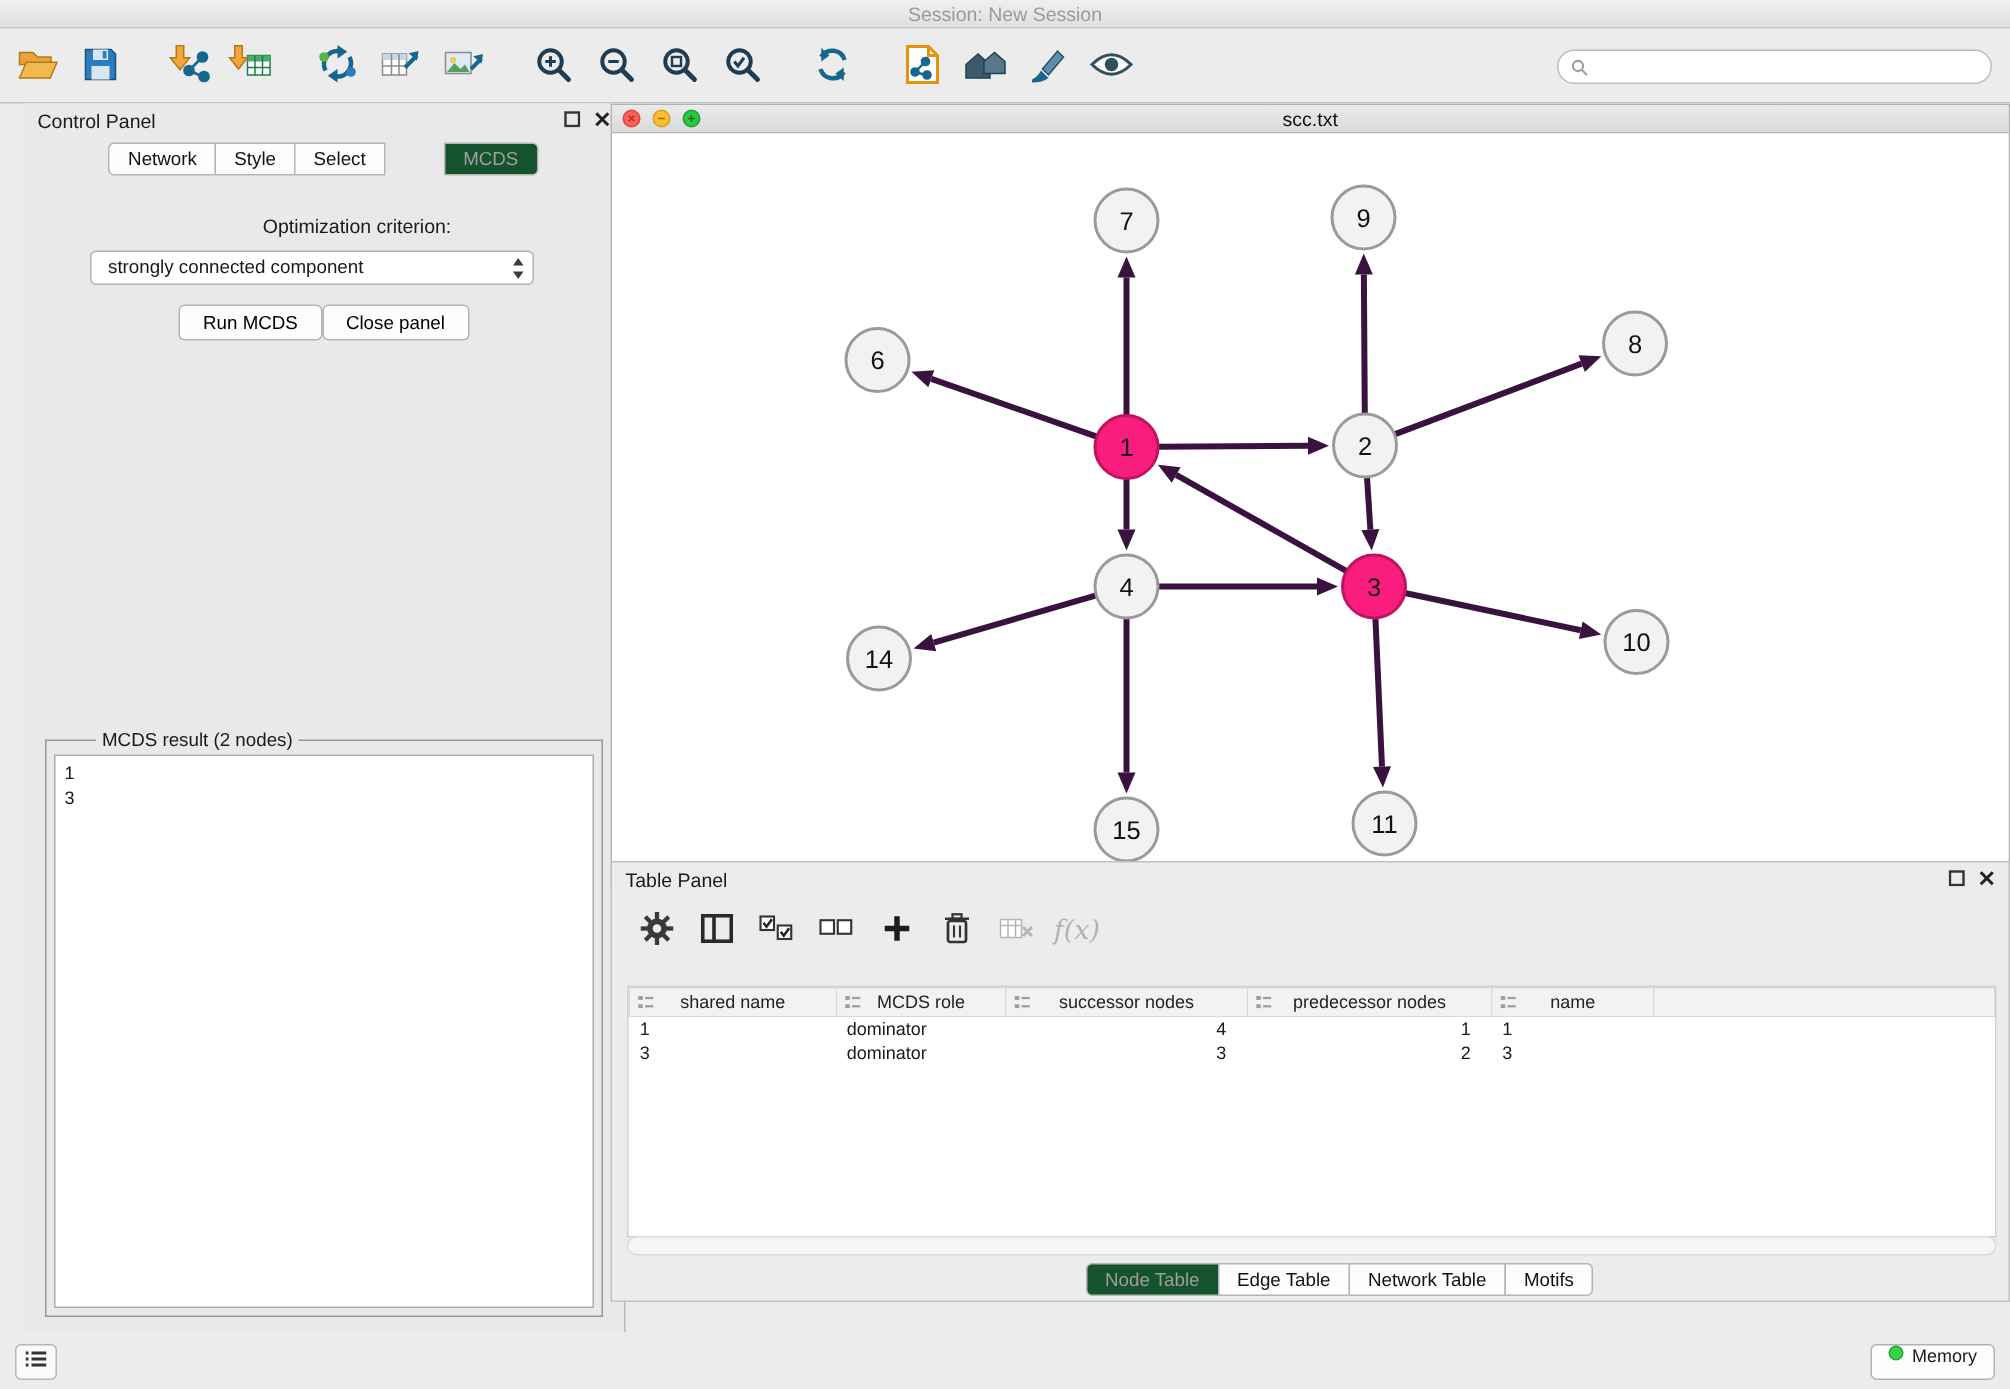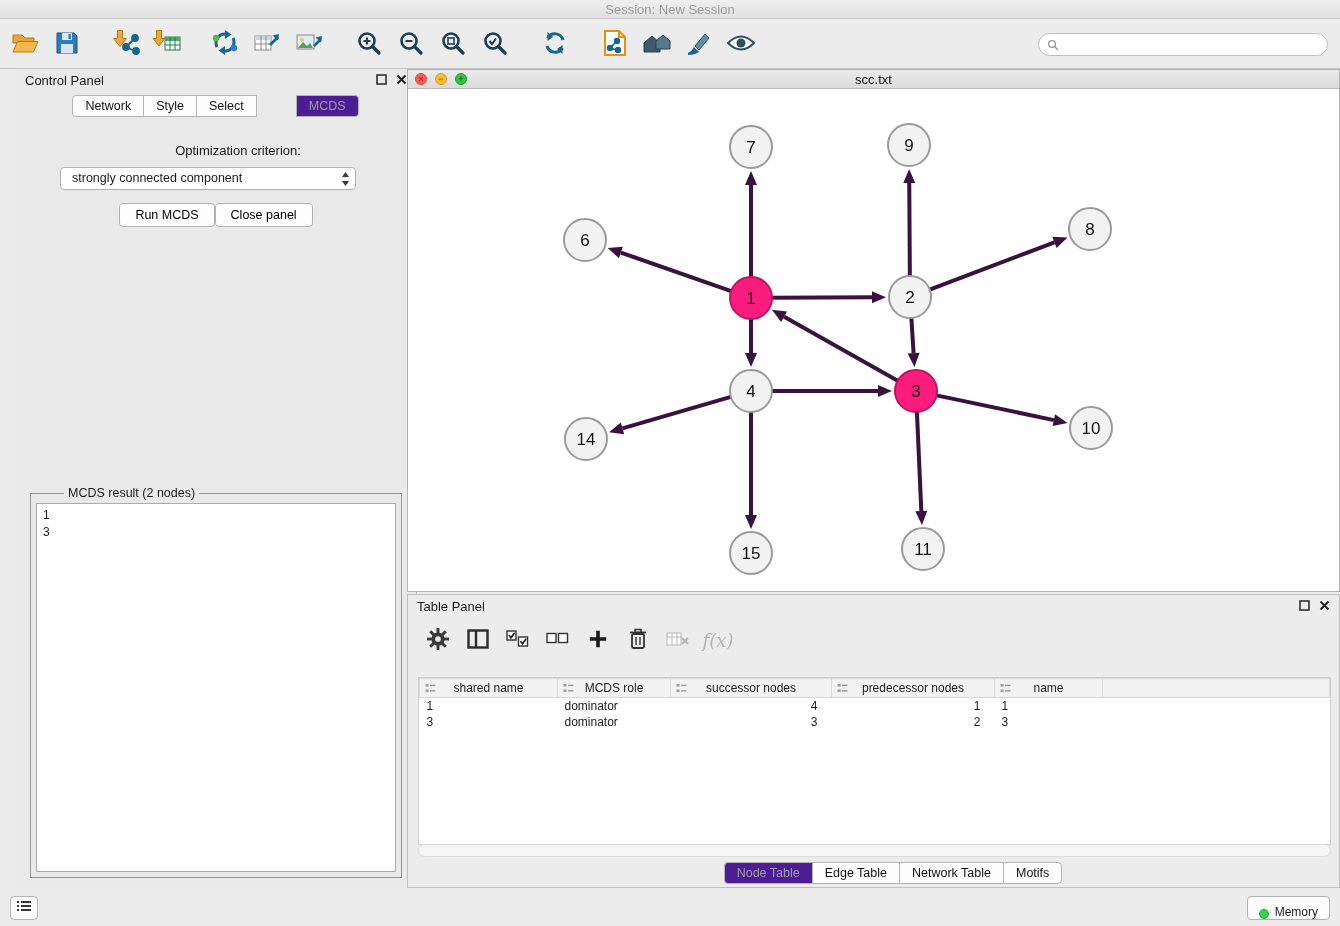--- a/index.html
+++ b/index.html
@@ -25,21 +25,21 @@
   
   .control-panel { position:absolute; left:16px; top:69px; width:401px; height:819px;
     background:#e9e9e9; border-right:1px solid #b9b9b9; }
   .panel-header { height:23px; display:flex; align-items:center; padding:0 9px; font-size:13px; }
   .win-btns { margin-left:auto; display:flex; gap:9px; align-items:center; }
   .seg-tabs { display:flex; justify-content:center; margin-top:3px; }
   .seg-tab { border:1px solid #b4b4b4; background:#fdfdfd; padding:3px 12px;
     font-size:12.5px; margin-left:-1px; color:#111; white-space:nowrap; cursor:default; }
   .seg-tab:first-child { border-radius:4px 0 0 4px; }
   .seg-tab:last-child { border-radius:0 4px 4px 0; }
-  .seg-tab.active { background:#4c1d95; color:#9e9e9e;margin-left:39px; }
+  .seg-tab.active { background:#14532d; color:#9e9e9e;margin-left:39px; }
   .opt-label { text-align:center; margin-top:26px; font-size:13px;padding-left:44px; }
   .dropdown { position:relative; margin:9px 60px 0 44px; height:23px; background:#fff;
     border:1px solid #b2b2b2; border-radius:4px; font-size:12.5px; line-height:21px;
     padding-left:11px; }
   .dd-arrows { position:absolute; right:5px; top:3px; }
   .cp-buttons { display:flex; justify-content:center; margin-top:13px; }
   .cp-btn { background:#fdfdfd; border:1px solid #b2b2b2; border-radius:4px;
     font-size:12.5px; padding:4px 15px; font-family:"Liberation Sans", sans-serif; }
   .result-group { position:absolute; left:14px; top:424px; width:372px; height:385px;
     border:1px solid #979797; }
@@ -56,21 +56,21 @@
     font-size:13px; line-height:19px; color:#111; }
   .traffic { position:absolute; left:7px; top:3px; display:flex; gap:8px; }
   .tl { width:12px; height:12px; border-radius:50%; font-size:9px; font-weight:bold;
     line-height:11px; text-align:center; color:rgba(60,30,0,.55); }
   .tl.red { background:#ff5f57; border:1px solid #e0443e; }
   .tl.yellow { background:#febc2e; border:1px solid #d89c21; }
   .tl.green { background:#28c840; border:1px solid #1ea133; }
   .net-canvas { position:absolute; left:0; top:19px; width:931px; height:502px; background:#fff; }
 
   
-  .table-panel { position:absolute; left:407px; top:594px; width:933px; height:294px;
+  .table-panel { position:absolute; left:407px; top:574px; width:933px; height:294px;
     background:#ececec; border:1px solid #c0c0c0; }
   .tp-toolbar { height:40px; display:flex; align-items:center; padding-left:14px; gap:8px; margin-top:2px; }
   .tp-btn { width:32px; height:30px; display:flex; align-items:center; justify-content:center; flex:0 0 auto; }
   .fx { font-family:"DejaVu Serif", serif; font-style:italic; font-size:18px; color:#b3b3b3; }
   .tp-table-wrap { position:absolute; left:10px; top:82px; right:8px; height:168px;
     background:#fff; border:1px solid #cfcfcf; overflow:hidden; }
   table.data { border-collapse:collapse; table-layout:fixed; width:100%; font-size:12px; }
   table.data th { background:#f2f2f2; border:1px solid #d8d8d8; font-weight:normal;
     height:19px; font-size:12px; position:relative; text-align:center; color:#222; }
   table.data th .sort-ic { position:absolute; left:5px; top:4px; }
@@ -78,21 +78,21 @@
   .tp-scroll { position:absolute; left:10px; bottom:30px; right:8px; height:13px;
     background:#f5f5f5; border:1px solid #dcdcdc; border-radius:7px; }
   .tp-tabs { position:absolute; bottom:3px; left:0; right:0; display:flex; justify-content:center; }
 
   
   .statusbar { position:absolute; left:0; top:889px; width:1340px; height:37px;
     background:#ececec; display:flex; align-items:center; padding:0 10px; }
   .sb-left { width:28px; height:24px; border:1px solid #b7b7b7; border-radius:4px;
     background:#fafafa; display:flex; align-items:center; justify-content:center; }
   .sb-mem { margin-left:auto; height:24px; border:1px solid #b2b2b2; border-radius:4px;
-    background:#fdfdfd; display:flex; align-items:flex-end; gap:6px; padding:0 11px;
+    background:#fdfdfd; display:flex; align-items:flex-start; gap:6px; padding:0 11px;
     font-size:12px; font-family:"Liberation Sans", sans-serif; }
   .mem-dot { width:10px; height:10px; border-radius:50%; background:#37d14c; border:1px solid #23a636; }
 </style>
 </head>
 <body>
 
 <div class="titlebar">
   <span>Session: New Session</span>
 </div>
 

